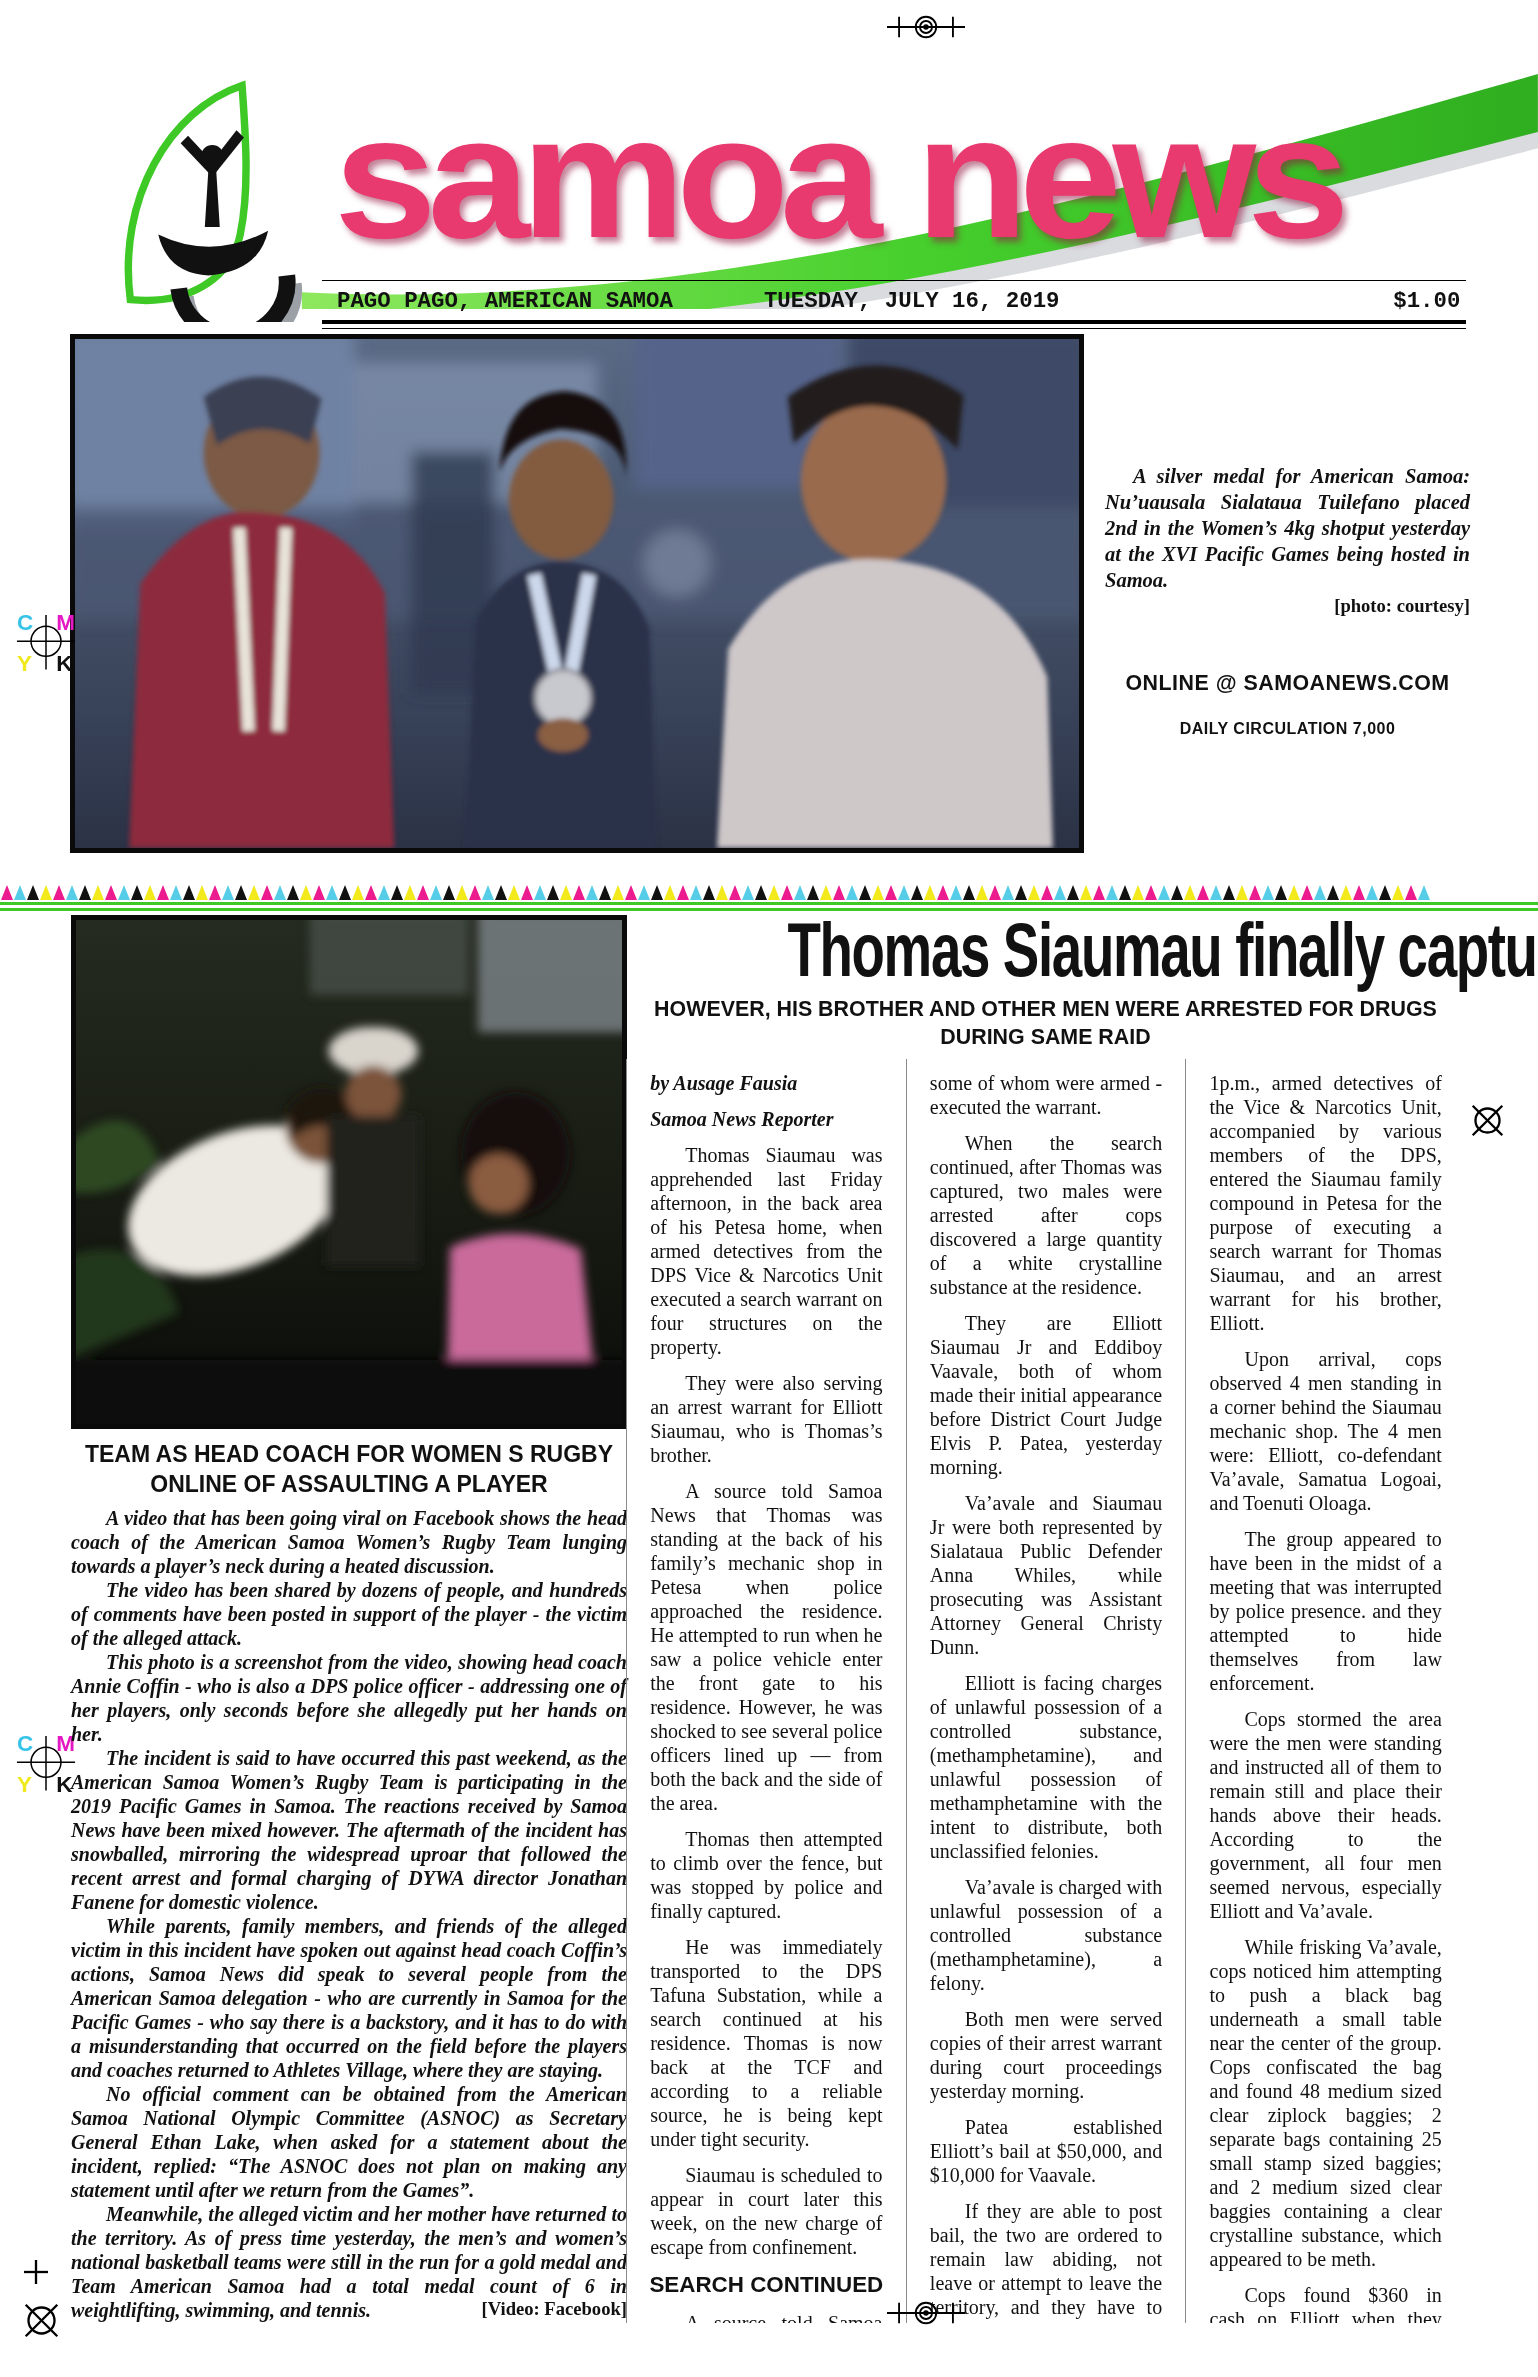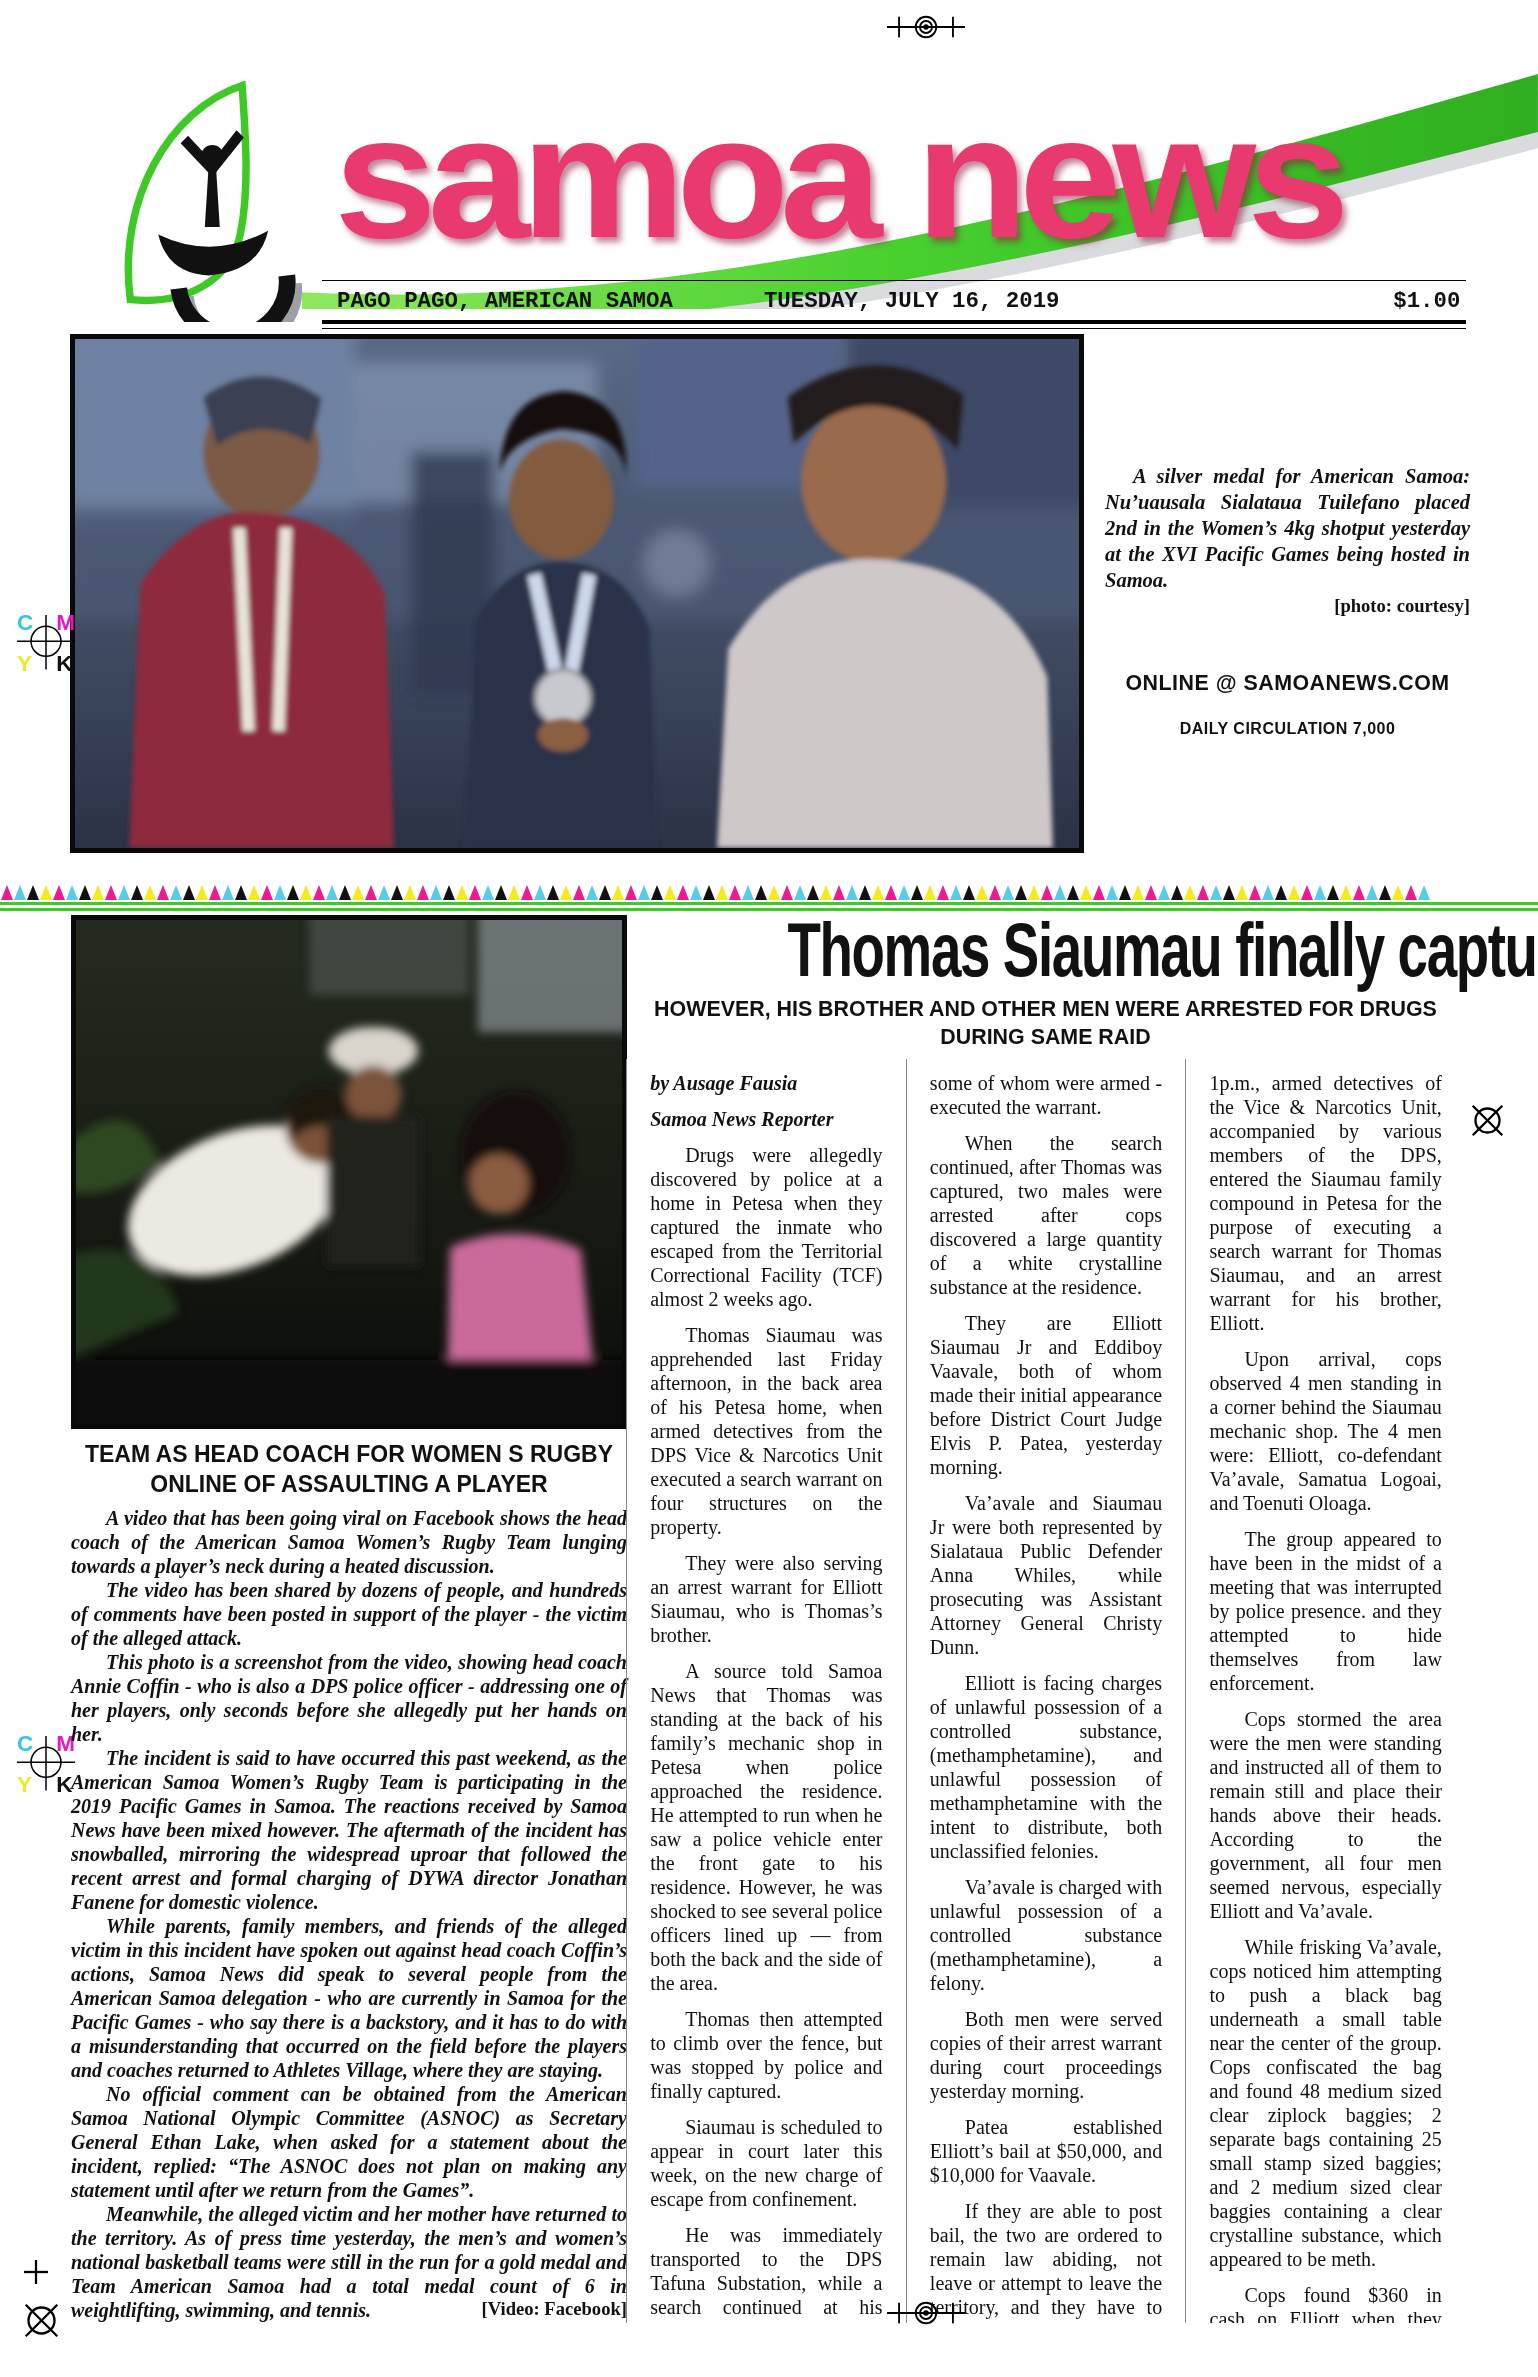--- a/index.html
+++ b/index.html
@@ -246,27 +246,26 @@
     <span class="headline">Thomas Siaumau finally captured</span>
   </div>
   <div class="subhead">
     <span>HOWEVER, HIS BROTHER AND OTHER MEN WERE ARRESTED FOR DRUGS</span><br>
     <span>DURING SAME  RAID</span>
   </div>
   <div class="columns">
     <div class="col">
         <p class="blk-bl">by Ausage Fausia</p>
         <p class="blk-bl">Samoa News Reporter</p>
-        <p class="blk-p">Drugs were allegedly discovered by police at a home in Petesa when they captured the inmate who escaped from the Territorial Correctional Facility (TCF) almost 2 weeks ago.</p>
         <p class="blk-p">Thomas Siaumau was apprehended last Friday afternoon, in the back area of his Petesa home, when armed detectives from the DPS Vice &amp; Narcotics Unit executed a search warrant on four structures on the property.</p>
         <p class="blk-p">They were also serving an arrest warrant for Elliott Siaumau, who is Thomas’s brother.</p>
         <p class="blk-p">A source told Samoa News that Thomas was standing at the back of his family’s mechanic shop in Petesa when police approached the residence. He attempted to run when he saw a police vehicle enter the front gate to his residence. However, he was shocked to see several police officers lined up — from both the back and the side of the area.</p>
         <p class="blk-p">Thomas then attempted to climb over the fence, but was stopped by police and finally captured.</p>
+        <p class="blk-p">He was immediately transported to the DPS Tafuna Substation, while a search continued at his residence. Thomas is now back at the TCF and according to a reliable source, he is being kept under tight security.</p>
         <p class="blk-p">Siaumau is scheduled to appear in court later this week, on the new charge of escape from confinement.</p>
-        <p class="blk-p">He was immediately transported to the DPS Tafuna Substation, while a search continued at his residence. Thomas is now back at the TCF and according to a reliable source, he is being kept under tight security.</p>
         <h4 class="blk-h">SEARCH CONTINUED</h4>
         <p class="blk-p">A source told Samoa News that after police received the search warrant from the court last week, numerous cops -</p>
       </div>
     <div class="col">
         <p class="blk-pc">some of whom were armed - executed the warrant.</p>
         <p class="blk-p">When the search continued, after Thomas was captured, two males were arrested after cops discovered a large quantity of a white crystalline substance at the residence.</p>
         <p class="blk-p">They are Elliott Siaumau Jr and Eddiboy Vaavale, both of whom made their initial appearance before District Court Judge Elvis P. Patea, yesterday morning.</p>
         <p class="blk-p">Va’avale and Siaumau Jr were both represented by Sialataua Public Defender Anna Whiles, while prosecuting was Assistant Attorney General Christy Dunn.</p>
         <p class="blk-p">Elliott is facing charges of unlawful possession of a controlled substance, (methamphetamine), and unlawful possession of methamphetamine with the intent to distribute, both unclassified felonies.</p>
         <p class="blk-p">Va’avale is charged with unlawful possession of a controlled substance (methamphetamine), a felony.</p>

